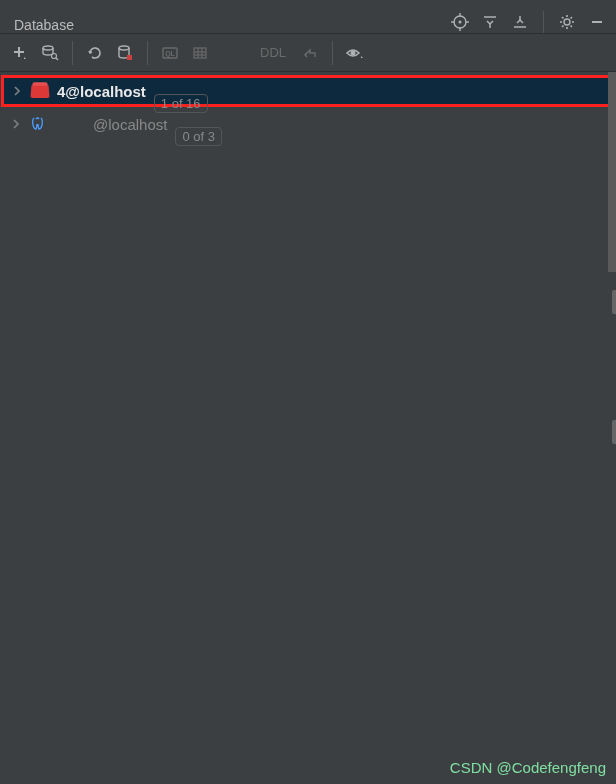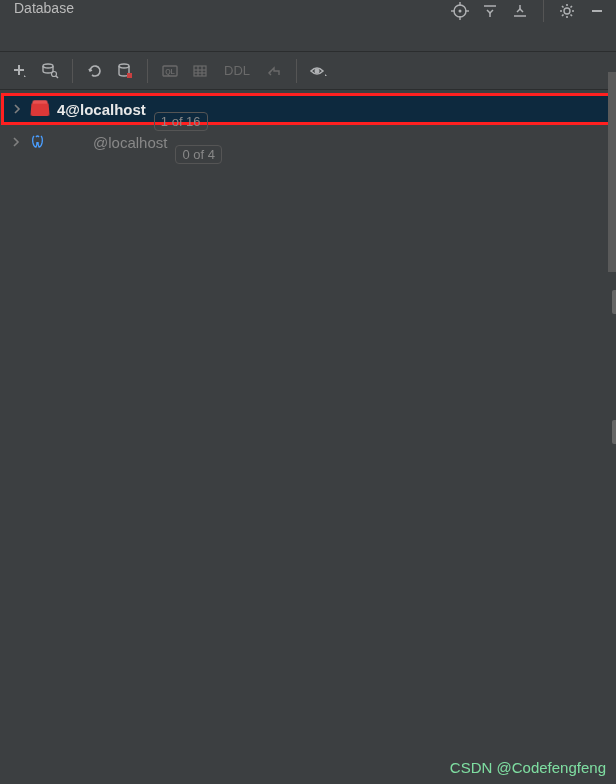--- a/index.html
+++ b/index.html
@@ -10,24 +10,24 @@
     }
     body {
       width: 616px;
       height: 784px;
       background: #3c3f41;
       color: #bbbbbb;
       position: relative;
       overflow: hidden;
     }
     .header {
-      height: 52px;
+      height: 34px;
       background: #3c3f41;
       display: flex;
-      align-items: flex-start;
+      align-items: flex-end;
       justify-content: space-between;
       padding: 0 10px 0 14px;
       border-bottom: 1px solid #2b2d2e;
     }
     .header-title {
       font-size: 14px;
       color: #bbbbbb;
     }
     .header-actions {
       display: flex;
@@ -79,20 +79,21 @@
       color: #afb1b3;
     }
     .toolbar-icon.disabled {
       color: #6a6a6a;
     }
     .toolbar-text {
       font-size: 13px;
       color: #6a6a6a;
       cursor: pointer;
       padding: 0 4px;
+      margin-left: 36px;
     }
     .tree {
       padding-top: 2px;
     }
     .tree-item {
       display: flex;
       align-items: center;
       height: 32px;
       padding-left: 10px;
       gap: 8px;
@@ -324,21 +325,21 @@
       <svg width="10" height="10" viewBox="0 0 10 10">
           <path d="M3 1 L7 5 L3 9" fill="none" stroke="currentColor" stroke-width="1.6"></path>
         </svg>
     </span>
     <span class="tree-icon postgres-icon">
       <svg width="18" height="18" viewBox="0 0 18 18">
           <path d="M4 3 Q2 5 3 10 Q4 14 6 14 Q7 12 7 9 M11 3 Q13 5 12 10 Q11 14 9 14 Q8 12 8 9 M6 4 Q7.5 2 9 4" fill="none" stroke="currentColor" stroke-width="1.3"></path>
         </svg>
     </span>
     <span class="tree-label dim">@localhost</span>
-    <span class="tree-badge">0 of 4</span>
+    <span class="tree-badge">0 of 3</span>
   </div>
 </div>
 
 <div class="scrollbar"></div>
 
 <div class="side-handle" style="top:290px"></div>
 <div class="side-handle" style="top:420px"></div>
 
 <div class="watermark">CSDN @Codefengfeng</div>
 

